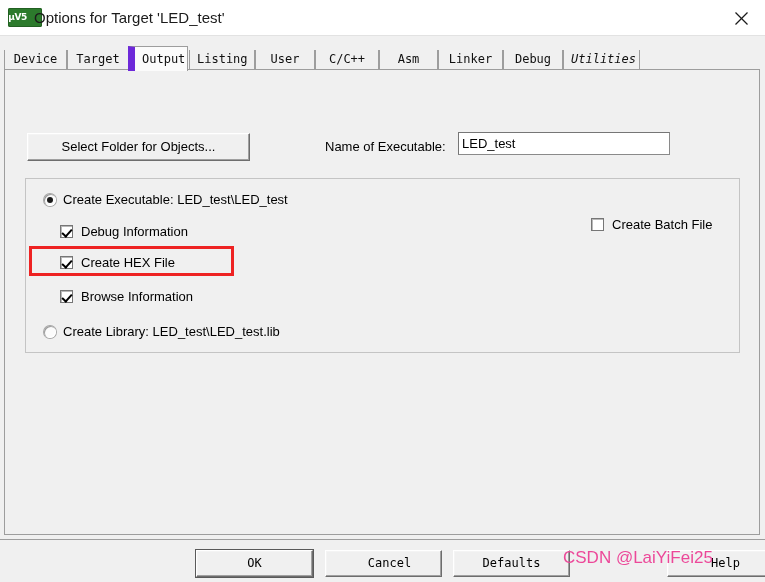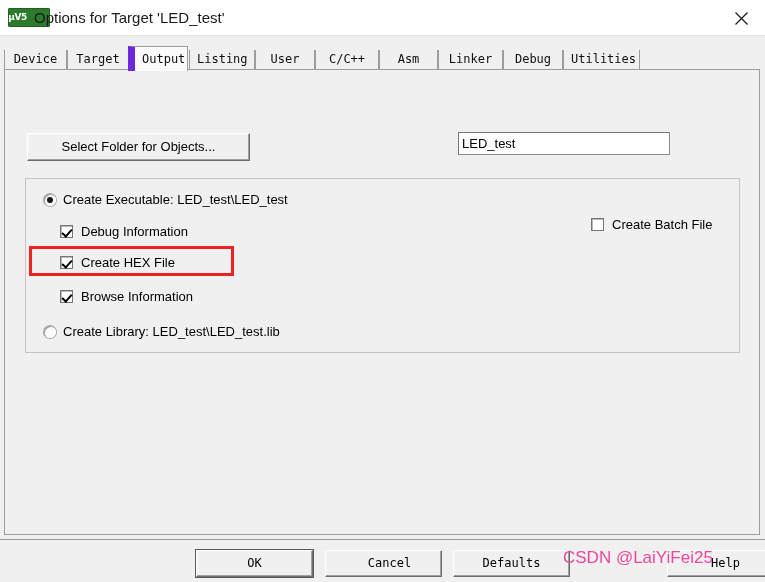--- a/index.html
+++ b/index.html
@@ -22,21 +22,21 @@
     position: absolute;
     left: 0; top: 0;
     width: 765px; height: 36px;
     background: #ffffff;
     border-bottom: 1px solid #e2e2e2;
     box-sizing: border-box;
   }
   #app-icon {
     position: absolute;
     left: 8px; top: 8px;
-    width: 42px; height: 19px;
+    width: 34px; height: 19px;
     background: #2c7a2c;
     border-radius: 2px;
     box-shadow: inset 0 0 0 1px #226022;
   }
   #app-icon .glyph {
     position: absolute;
     left: 0; top: 0;
     width: 19px; height: 19px;
     color: #ffffff;
     font-family: "DejaVu Sans", sans-serif;
@@ -295,27 +295,28 @@
   <div id="tabstrip">
     <div class="tab" style="left:0px;   width:63px;"><span>Device</span></div>
     <div class="tab" style="left:63px;  width:62px;"><span>Target</span></div>
     <div class="tab selected" style="left:124px; width:60px;"><span>Output</span></div>
     <div class="tab" style="left:185px; width:66px;"><span>Listing</span></div>
     <div class="tab" style="left:251px; width:60px;"><span>User</span></div>
     <div class="tab" style="left:311px; width:64px;"><span>C/C++</span></div>
     <div class="tab" style="left:375px; width:59px;"><span>Asm</span></div>
     <div class="tab" style="left:434px; width:65px;"><span>Linker</span></div>
     <div class="tab" style="left:499px; width:60px;"><span>Debug</span></div>
-    <div class="tab" style="left:559px; width:77px;"><span>Utilities</span></div>
+    <div class="tab" style="left:559px; width:77px;font-style:italic;"><span>Utilities</span></div>
   </div>
 
   <div id="tabpage"></div>
 
   <div class="win-button" id="select-folder-button">Select Folder for Objects...</div>
 
+  <div id="executable-label">Name of Executable:</div>
   <input id="executable-input" type="text" value="LED_test" style="">
 
   <div id="output-group">
 
     <div class="opt-row radio-row" style="left:18px; top:13px;">
       <span class="radio checked"></span>
       <span class="opt-label">Create Executable:  LED_test\LED_test</span>
     </div>
 
     <div class="opt-row check-row" style="left:34px; top:45px;">

